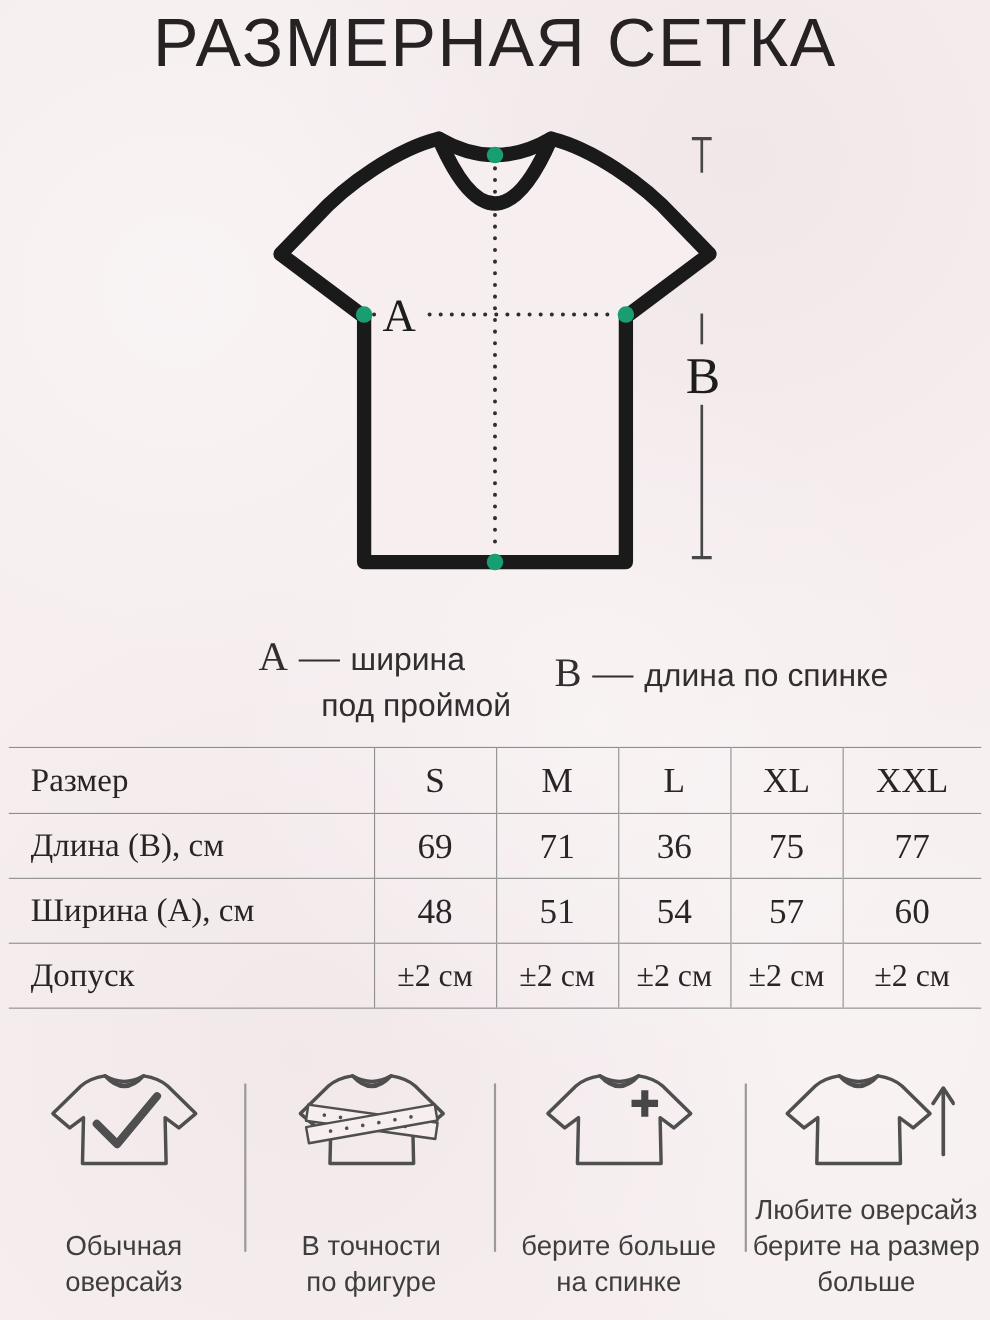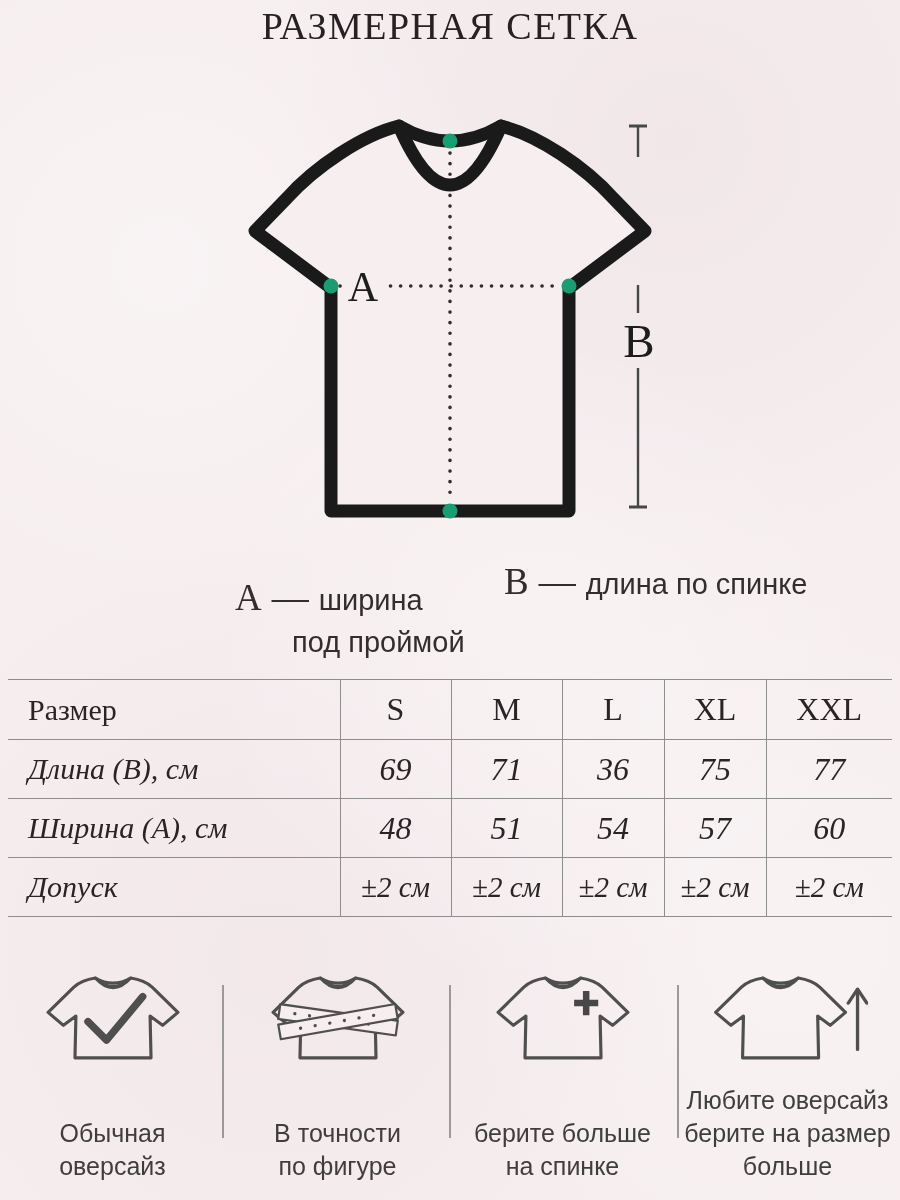--- a/index.html
+++ b/index.html
@@ -9,44 +9,44 @@
     background-image:
       radial-gradient(circle at 18% 22%, rgba(255,255,255,.35), rgba(255,255,255,0) 30%),
       radial-gradient(circle at 75% 12%, rgba(226,210,214,.25), rgba(226,210,214,0) 34%),
       radial-gradient(circle at 60% 55%, rgba(255,255,255,.30), rgba(255,255,255,0) 40%),
       radial-gradient(circle at 30% 80%, rgba(228,212,216,.22), rgba(228,212,216,0) 38%),
       radial-gradient(circle at 88% 78%, rgba(255,255,255,.28), rgba(255,255,255,0) 30%);
     font-family:"Liberation Sans", sans-serif;
   }
   .page-title{
     position:absolute;top:4px;left:0;width:900px;text-align:center;
-    font-family:Liberation Serif, serif;font-size:38px;font-weight:500;
+    font-family:Liberation Sans, sans-serif;font-size:62px;font-weight:500;
     letter-spacing:1.5px;color:#262122;
   }
   .diagram{position:absolute;top:95px;left:0;}
 
   
   .legend-a{position:absolute;left:197px;top:576px;color:#322e2f;margin-left:38px;}
-  .legend-b{position:absolute;left:504px;top:560px;color:#322e2f;}
+  .legend-b{position:absolute;left:504px;top:591px;color:#322e2f;}
   .legend-letter{font-family:"Liberation Serif", serif;font-size:37px;}
   .legend-word{font-size:29px;}
   .legend-line2{margin-left:57px;margin-top:7px;font-size:29px;}
 
   
   table.size-table{
     position:absolute;top:679px;left:8px;width:884px;
     border-collapse:collapse;table-layout:fixed;color:#292425;
   }
   .size-table td{border-top:1.5px solid #8d8d8d;}
   .size-table tr:last-child td{border-bottom:1.5px solid #8d8d8d;}
   .size-table td.val{border-left:1.5px solid #8d8d8d;text-align:center;
     font-family:"Liberation Serif", serif;font-size:32px;}
   .size-table td.lbl{padding-left:20px;font-family:"Liberation Serif", serif;font-size:30px;}
   .size-table tr.hdr td{height:57px;}
-  .size-table tr.row td{height:56px;font-style:italic;}
+  .size-table tr.row td{height:56px;}
   .size-table td.tol{font-size:29px;}
 
   
   .fit-guide{position:absolute;top:952px;left:0;width:900px;display:flex;}
   .fit-cell{width:225px;display:flex;flex-direction:column;align-items:center;justify-content:space-between;}
   .fit-cell svg{margin-top:14px;}
   .fit-caption{margin-top:16px;font-size:25px;line-height:33px;color:#3e3e3e;text-align:center;white-space:nowrap;}
   .divider{position:absolute;top:33px;width:2px;height:153px;background:#9a9a9a;}
   .d1{left:222px}.d2{left:449px}.d3{left:677px}
 </style>

